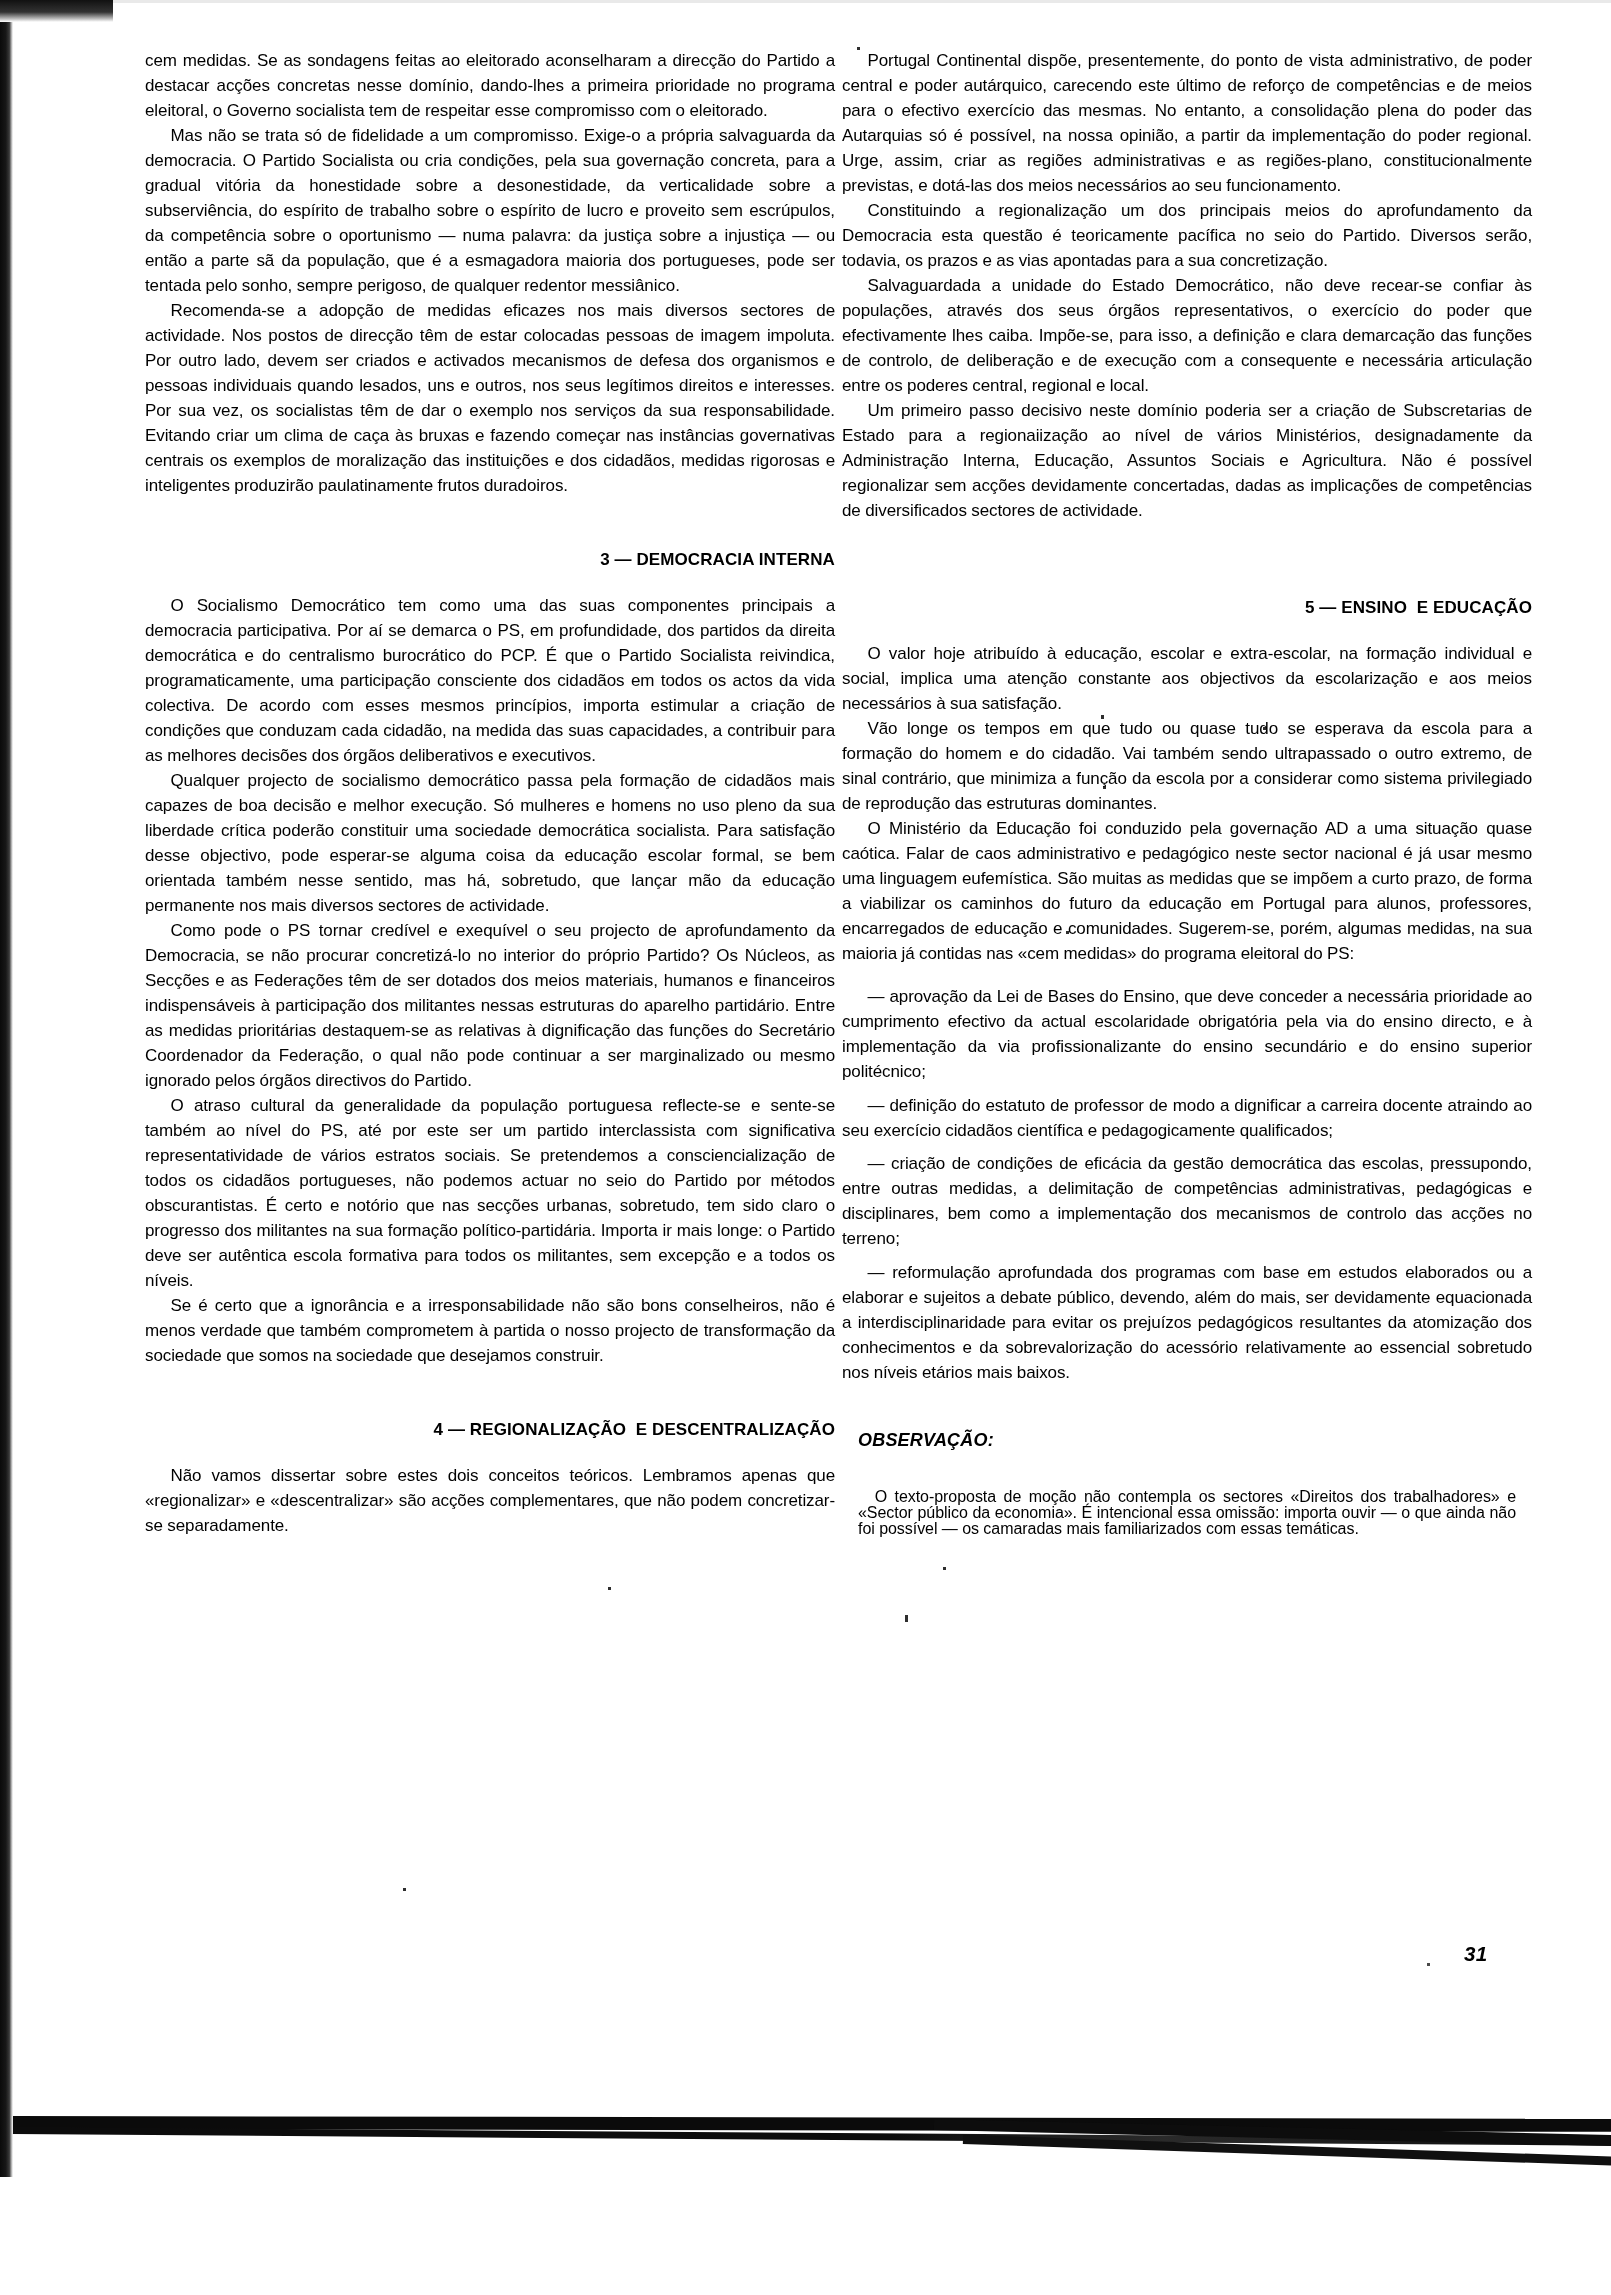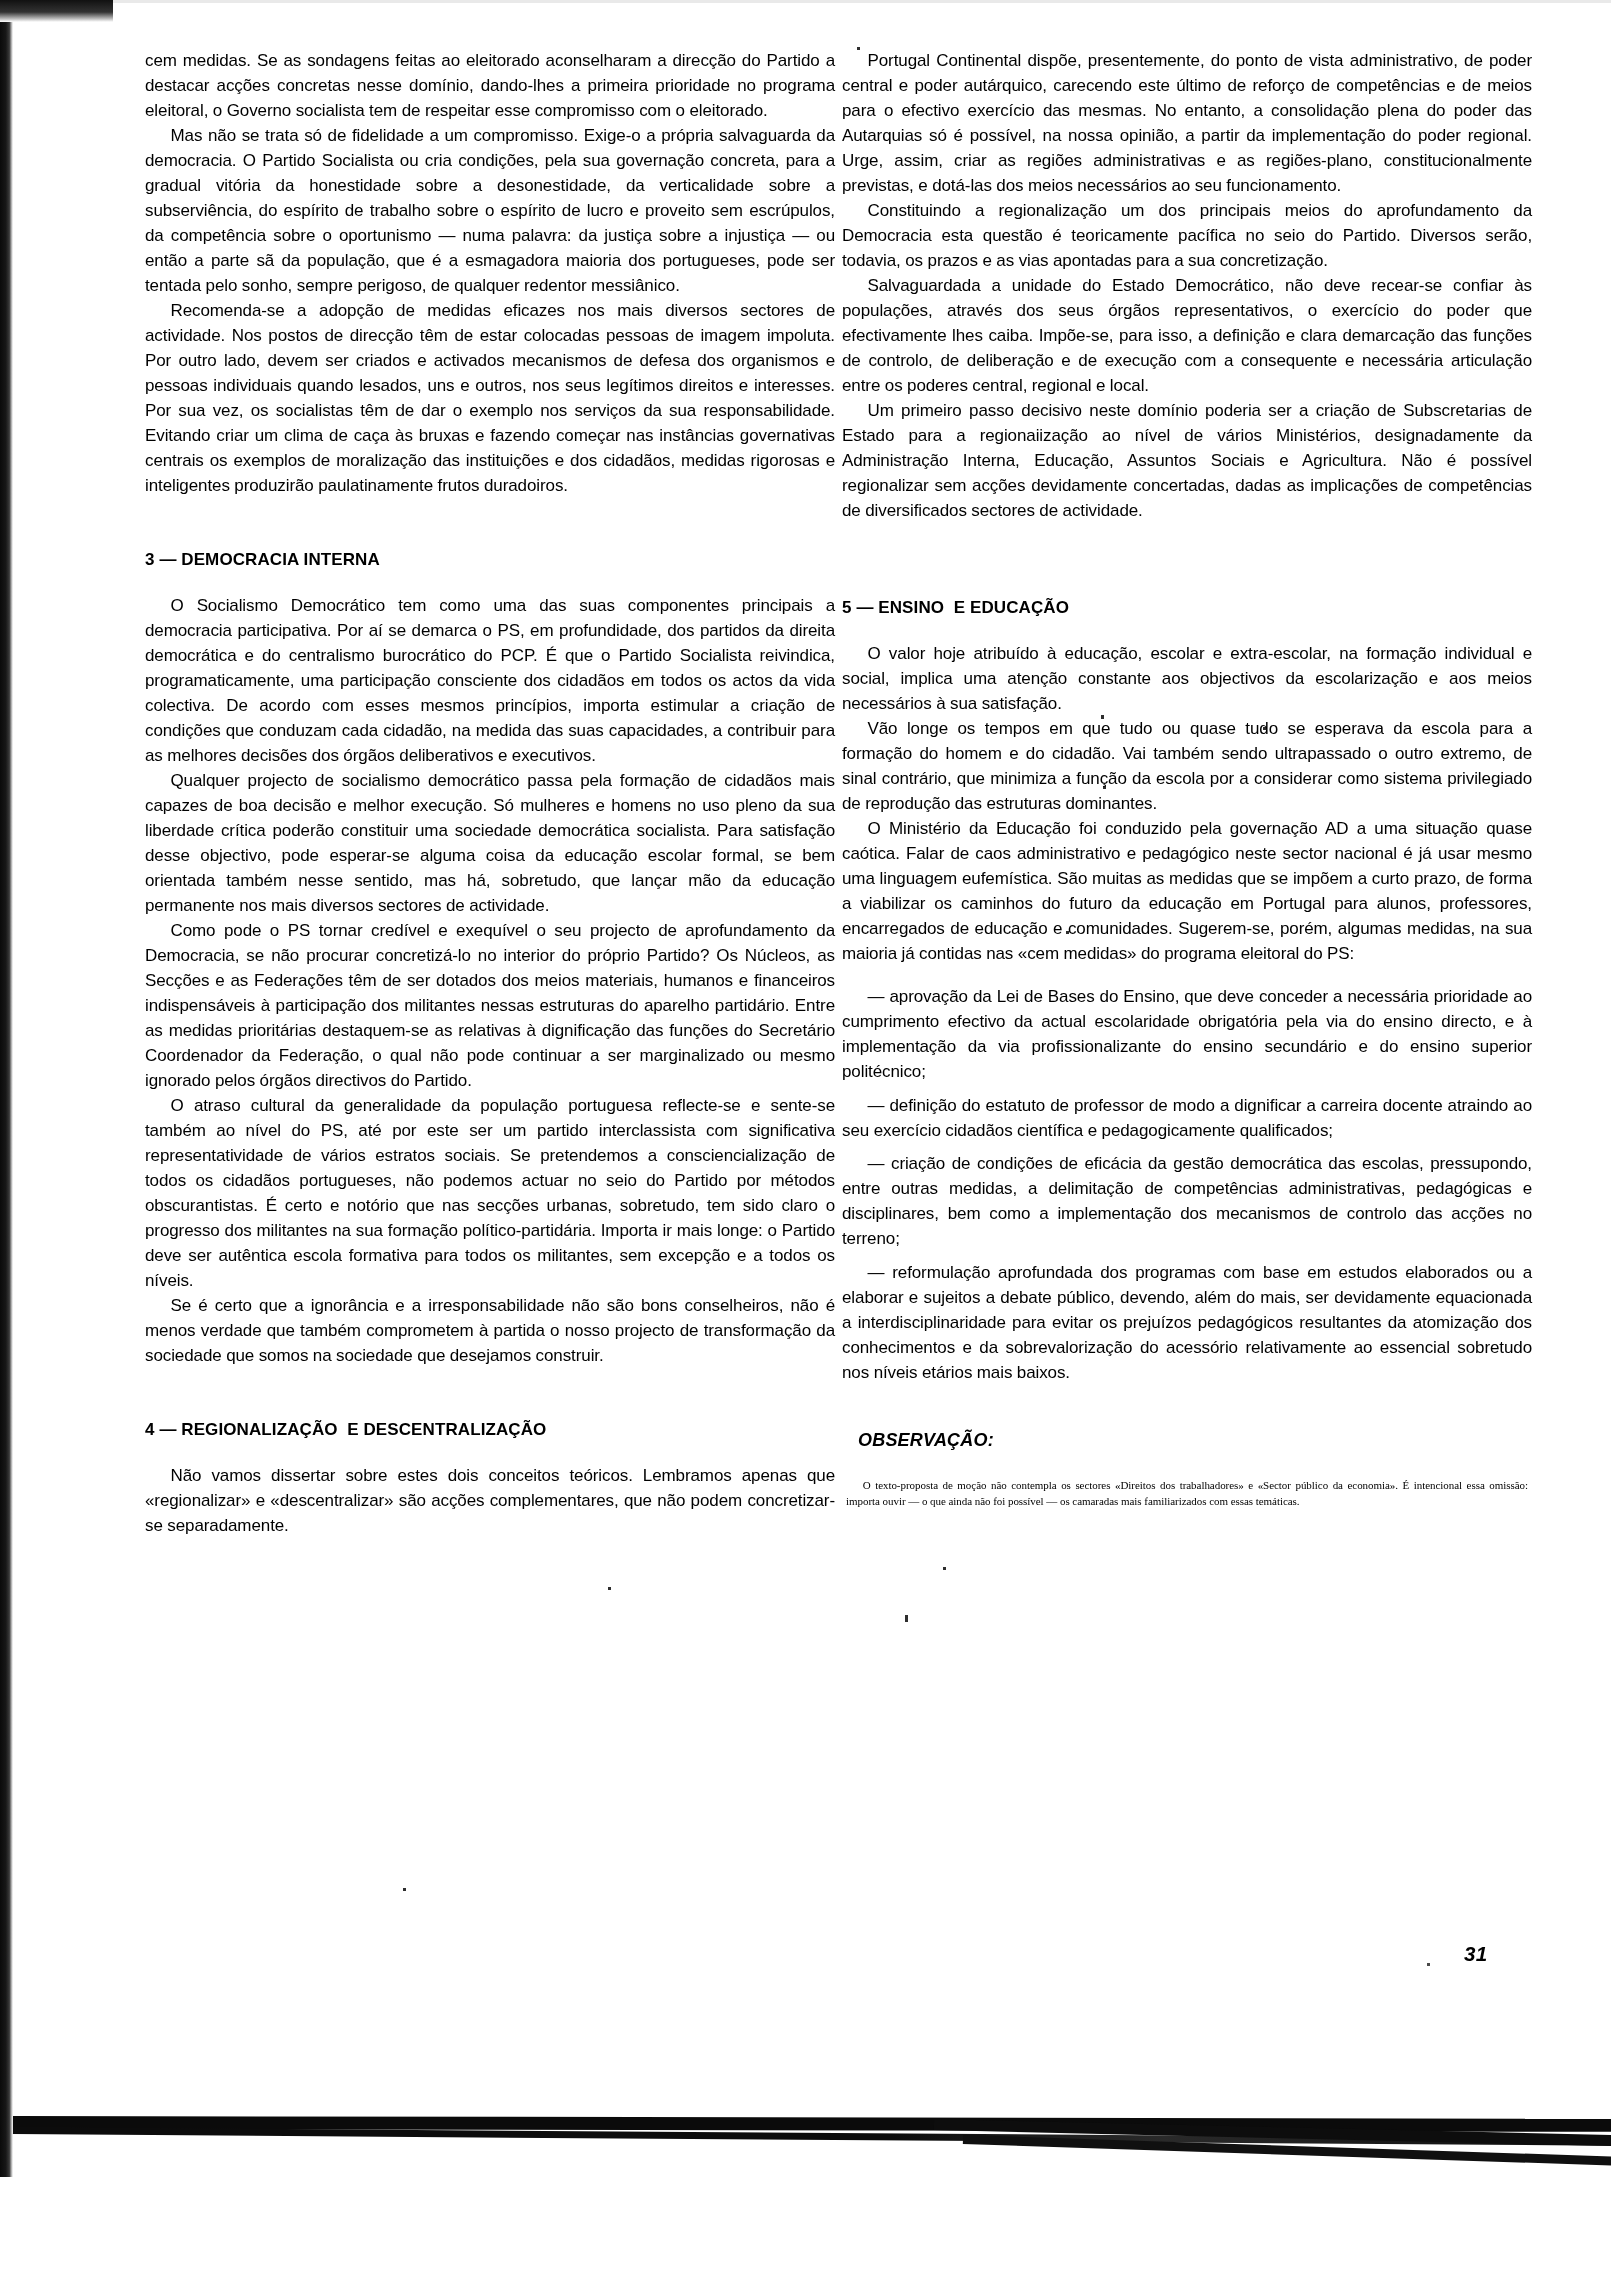--- a/index.html
+++ b/index.html
@@ -96,47 +96,46 @@
   }
   p.para.indent { text-indent: 25.5px; }
   p.para.bullet { text-indent: 25.5px; }
 
   h2.section-heading {
     margin: 0;
     font-size: 17px;
     line-height: 21.6px;
     font-weight: bold;
     letter-spacing: 0.1px;
-    text-align: left;
+    text-align: right;
     white-space: pre;
   }
 
   .gap-sm  { height: 8.8px; }
   .gap-md  { height: 22.6px; }
   .gap-lg  { height: 30.5px; }
   .gap-xl  { height: 51px; }
   .gap-xxl { height: 74px; }
 
   
   .obs-title {
     margin: 16px;
     font-size: 18px;
     line-height: 16.7px;
     font-weight: bold;
     letter-spacing: 0.2px;
     font-style: italic;
   }
   .obs-body {
-    margin: 4px;
-    font-size: 11px;
+    margin: 16px;
+    font-size: 16px;
     line-height: 16px;
     text-align: justify;
     text-indent: 16.7px;
     letter-spacing: -0.05px;
-    font-family: Liberation Serif, serif;
   }
 
   
   .folio {
     position: absolute;
     left: 1464px;
     top: 1942px;
     font-size: 20.6px;
     font-style: italic;
     font-weight: bold;

